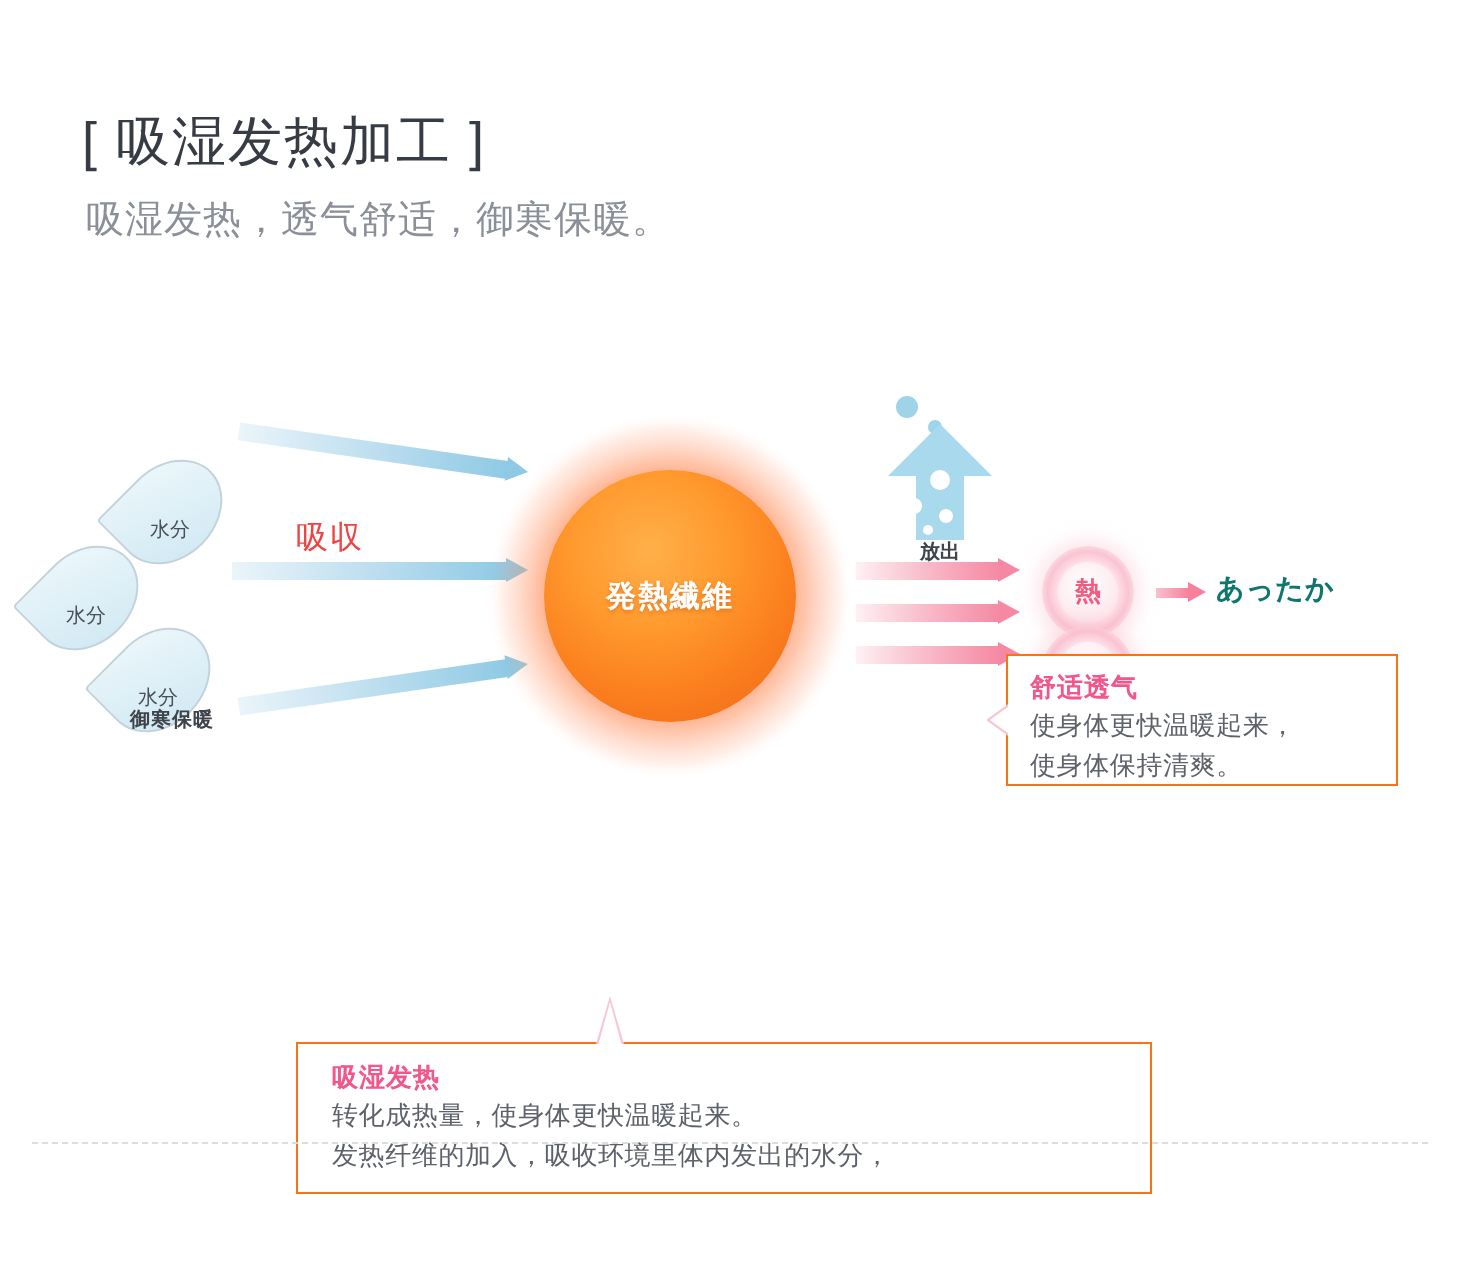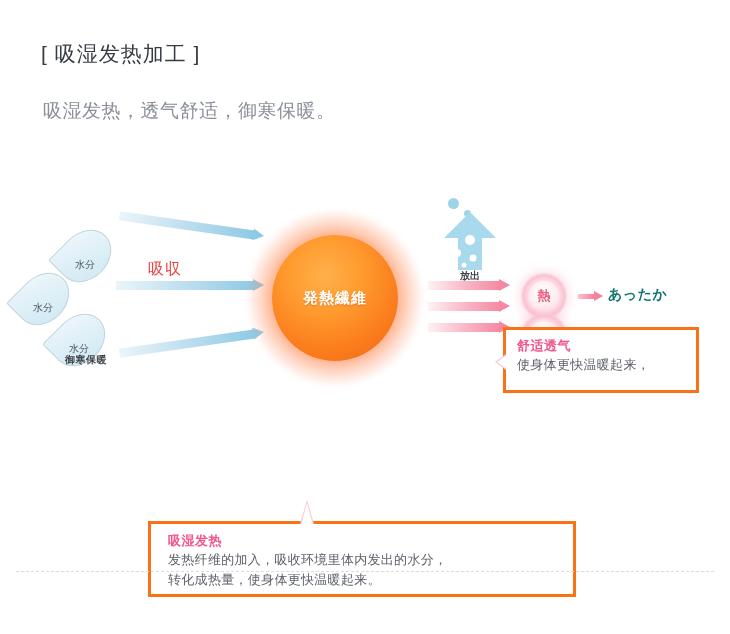--- a/index.html
+++ b/index.html
@@ -17,22 +17,22 @@
     width: 730px;
     height: 634px;
     background: #ffffff;
     overflow: hidden;
   }
 
   
   .page-title {
     position: absolute;
     left: 41px;
-    top: 37px;
-    font-size: 21px;
+    top: 54px;
+    font-size: 27px;
     line-height: 34px;
     color: #3a3f४7;
     color: #373c44;
     letter-spacing: 1px;
     white-space: nowrap;
     text-align: right;
   }
   .page-subtitle {
     position: absolute;
     left: 43px;
@@ -312,21 +312,21 @@
     letter-spacing: 0.5px;
     white-space: nowrap;
   }
   #warm-text-1 { left: 608px; top: 136px; }
   #warm-text-2 { left: 608px; top: 176px; }
 
   
   .callout {
     position: absolute;
     background: #ffffff;
-    border: 3px solid #f97316;
+    border: 1px solid #f97316;
     box-sizing: border-box;
   }
   .callout .ttl {
     font-size: 13px;
     font-weight: bold;
     color: #f2568a;
     line-height: 18px;
     letter-spacing: 0.5px;
   }
   .callout .body {
@@ -492,27 +492,28 @@
       <div class="bar"></div>
       <div class="tip"></div>
     </div>
     <div class="warm-text" id="warm-text-2">あったか</div>
 
     <div class="callout" id="callout-breathable">
       <div class="ptr-out"></div>
       <div class="ptr-in"></div>
       <div class="ttl">舒适透气</div>
       <div class="body">使身体更快温暖起来，</div>
+      <div class="body">使身体保持清爽。</div>
     </div>
 
     <div class="callout" id="callout-absorb">
       <div class="ptr-out"></div>
       <div class="ptr-in"></div>
       <div class="ttl">吸湿发热</div>
+      <div class="body">转化成热量，使身体更快温暖起来。</div>
       <div class="body">发热纤维的加入，吸收环境里体内发出的水分，</div>
-      <div class="body">转化成热量，使身体更快温暖起来。</div>
     </div>
 
   </div>
 
   <div id="divider"></div>
 
 </div>
 
 </body></html>

